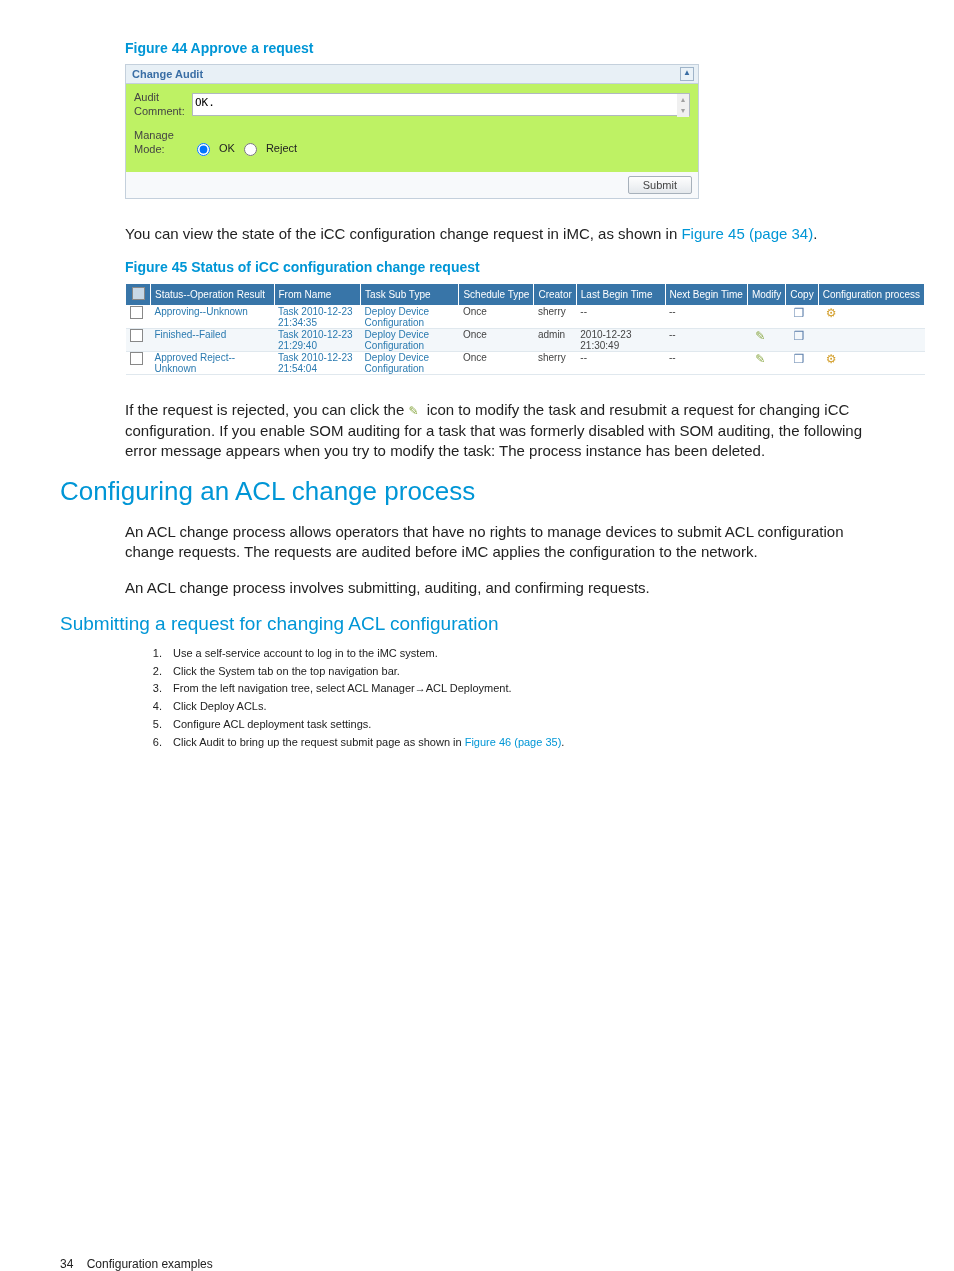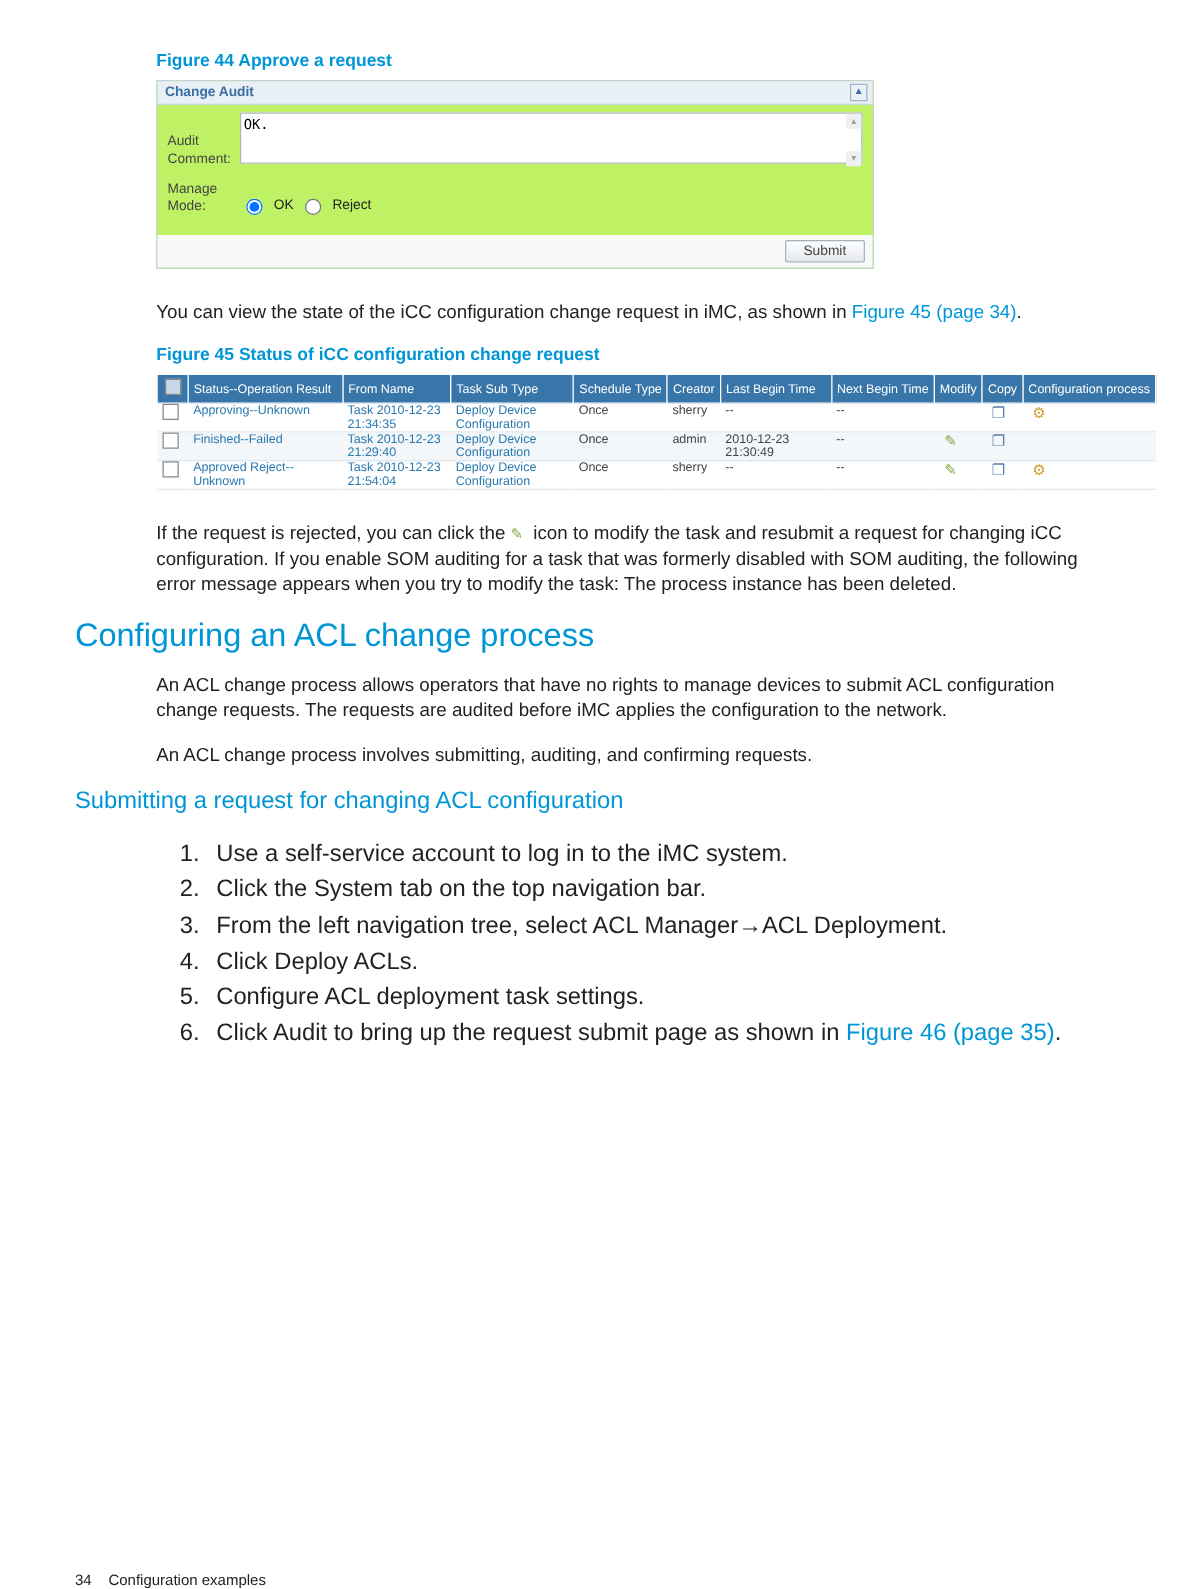--- a/index.html
+++ b/index.html
@@ -60,21 +60,21 @@
     flex: 0 0 58px;
     color: #444;
     line-height: 14px;
   }
   .fig44-textarea-wrap {
     flex: 1;
     position: relative;
   }
   .fig44-textarea {
     width: 100%;
-    height: 41px;
+    height: 23px;
     border: 1px solid #b0b8c0;
     background: #fff;
     font-size: 11px;
     padding: 2px 14px 2px 2px;
     box-sizing: border-box;
     resize: none;
   }
   .fig44-scroll-up, .fig44-scroll-down {
     position: absolute;
     right: 1px;
@@ -184,21 +184,21 @@
   h2.subsection {
     color: #0096d6;
     font-weight: normal;
     font-size: 19px;
     margin: 14px 0 10px 30px;
   }
   ol.steps {
     margin-left: 105px;
     margin-right: 50px;
     padding-left: 30px;
-    font-size: 19px;
+    font-size: 11px;
   }
   ol.steps li {
     padding-left: 8px;
     margin-bottom: 3px;
     line-height: 1.35;
   }
   .bold { font-weight: normal; }
   .footer {
     position: absolute;
     bottom: 40px;

